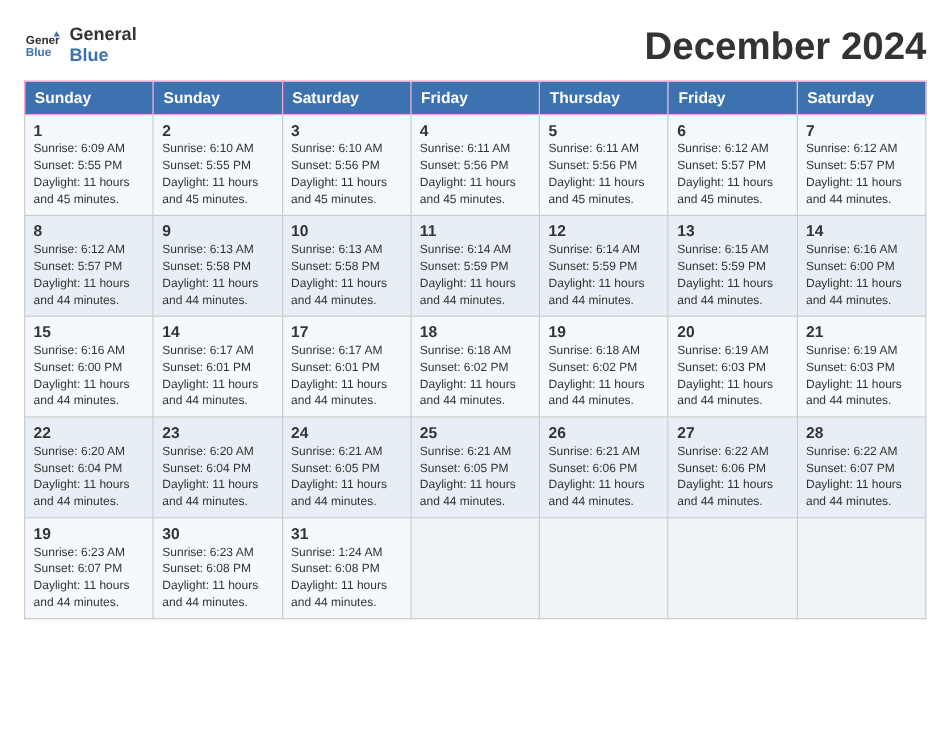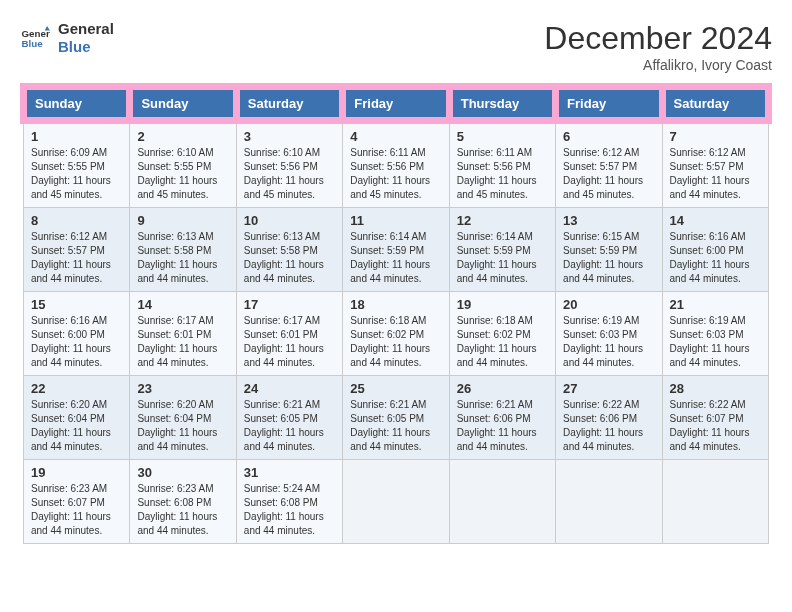--- a/index.html
+++ b/index.html
@@ -23,39 +23,39 @@
     .logo-icon {
       width: 30px;
       height: 30px;
       margin-right: 4px;
     }
     .title-block {
       text-align: right;
     }
     .month-title {
       font-size: 32px;
-      font-weight: normal;
+      font-weight: bold;
       color: #333;
     }
     .subtitle {
       font-size: 14px;
       color: #555;
     }
     table {
       width: 100%;
       border-collapse: collapse;
     }
     thead tr th {
       background: #3d72b0;
       color: #fff;
       text-align: left;
       padding: 6px 8px;
       font-size: 13px;
       font-weight: bold;
-      border: 7px solid #f9a8d4;
+      border: 1px solid #f9a8d4;
     }
     tbody tr td {
       vertical-align: top;
       padding: 5px 7px;
       font-size: 10.5px;
       color: #333;
       border: 1px solid #ccc;
       width: 14.28%;
       height: 80px;
     }
@@ -90,21 +90,20 @@
       <text x="2" y="32" font-size="13" font-weight="bold" fill="#3d72b0" font-family="Arial">Blue</text>
       <polygon points="33,10 40,10 36,4" fill="#3d72b0"></polygon>
     </svg>
     <div style="margin-left:4px;">
       <div style="font-size:15px;font-weight:bold;color:#333;line-height:1.2;">General</div>
       <div style="font-size:15px;font-weight:bold;color:#3d72b0;line-height:1.2;">Blue</div>
     </div>
   </div>
   <div class="title-block">
     <div class="month-title">December 2024</div>
-    <div class="subtitle">Affalikro, Ivory Coast</div>
   </div>
 </div>
 
 <table>
   <thead>
     <tr id="weekday-header">
         <th>Sunday</th>
         <th>Sunday</th>
         <th>Saturday</th>
         <th>Friday</th>
@@ -359,21 +358,21 @@
         <span class="day-num">30</span>
         <div class="day-info">
           <span>Sunrise: 6:23 AM</span><br>
           <span>Sunset: 6:08 PM</span><br>
           <span>Daylight: 11 hours and 44 minutes.</span>
         </div>
       </td>
         <td>
         <span class="day-num">31</span>
         <div class="day-info">
-          <span>Sunrise: 5:24 AM</span><br>
+          <span>Sunrise: 1:24 AM</span><br>
           <span>Sunset: 6:08 PM</span><br>
           <span>Daylight: 11 hours and 44 minutes.</span>
         </div>
       </td>
         <td class="empty-cell"></td>
         <td class="empty-cell"></td>
         <td class="empty-cell"></td>
         <td class="empty-cell"></td>
       </tr>
     </tbody>

